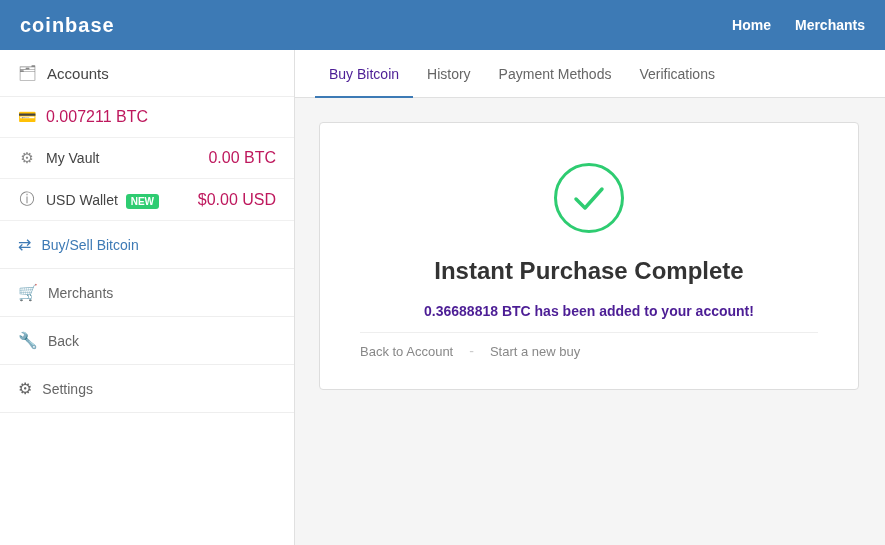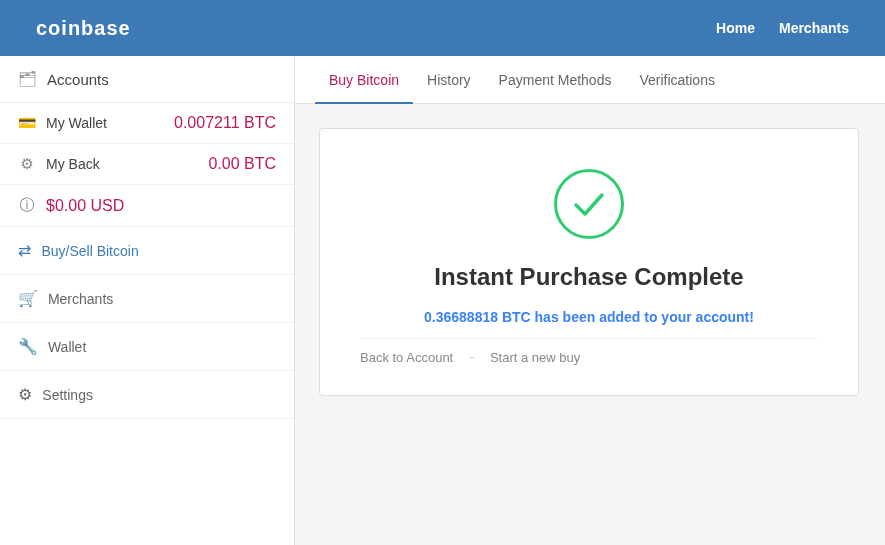--- a/index.html
+++ b/index.html
@@ -4,22 +4,22 @@
   <style>
     * { box-sizing: border-box; margin: 0; padding: 0; }
     body { font-family: -apple-system, BlinkMacSystemFont, 'Segoe UI', Arial, sans-serif; font-size: 14px; background: #f5f5f5; }
 
     
     .top-nav {
       background: #3d7ab5;
       color: white;
       display: flex;
       align-items: center;
-      padding: 0 36px;
-      height: 56px;
+      padding: 0 20px;
+      height: 50px;
     }
     .top-nav-logo {
       font-size: 20px;
       font-weight: bold;
       letter-spacing: 1px;
       flex: 1;
     }
     .top-nav-links {
       display: flex;
       gap: 24px;
@@ -109,21 +109,21 @@
     }
     .tab {
       padding: 16px 14px 14px;
       cursor: pointer;
       font-size: 14px;
       color: #666;
       border-bottom: 2px solid transparent;
       margin-bottom: -1px;
     }
     .tab.active {
-      color: #be185d;
+      color: #4c1d95;
       border-bottom: 2px solid #3d7ab5;
       font-weight: 500;
     }
 
     
     .card-area {
       padding: 24px;
     }
     .success-card {
       background: white;
@@ -148,21 +148,21 @@
       height: 38px;
     }
     .success-title {
       font-size: 24px;
       font-weight: 600;
       color: #333;
       margin-bottom: 16px;
     }
     .success-desc {
       font-size: 14px;
-      color: #3b82f6;
+      color: #4c1d95;
       margin-bottom: 10px;
       line-height: 1.5;
       font-weight: 600;
     }
     .success-subtext {
       font-size: 14px;
       color: #555;
       margin-bottom: 30px;
       font-weight: 600;
     }
@@ -204,48 +204,51 @@
 
   <aside class="sidebar">
 
     <div class="sidebar-section-header">
       <span class="icon">🗂</span>
       <span>Accounts</span>
     </div>
 
     <div class="sidebar-item">
       <span class="icon">💳</span>
-      <span class="label">My Wallet</span>
       <span class="value">0.007211 BTC</span>
     </div>
 
     <div class="sidebar-item">
       <span class="icon">⚙</span>
-      <span class="label">My Back</span>
+      <span class="label">My Vault</span>
       <span class="value">0.00 BTC</span>
     </div>
 
     <div class="sidebar-item">
       <span class="icon">ⓘ</span>
+      <span class="label">
+        <span>USD Wallet</span>
+        <span class="badge-new">NEW</span>
+      </span>
       <span class="value">$0.00 USD</span>
     </div>
 
     <div class="sidebar-nav-item">
       <span class="icon">⇄</span>
       <span>Buy/Sell Bitcoin</span>
     </div>
 
     <div class="sidebar-nav-item" style="color:#666;">
       <span class="icon">🛒</span>
       <span>Merchants</span>
     </div>
 
     <div class="sidebar-nav-item" style="color:#666;">
       <span class="icon">🔧</span>
-      <span>Wallet</span>
+      <span>Back</span>
     </div>
 
     <div class="sidebar-nav-item" style="color:#666;">
       <span class="icon">⚙</span>
       <span>Settings</span>
     </div>
 
   </aside>
 
   <main class="main-content">

